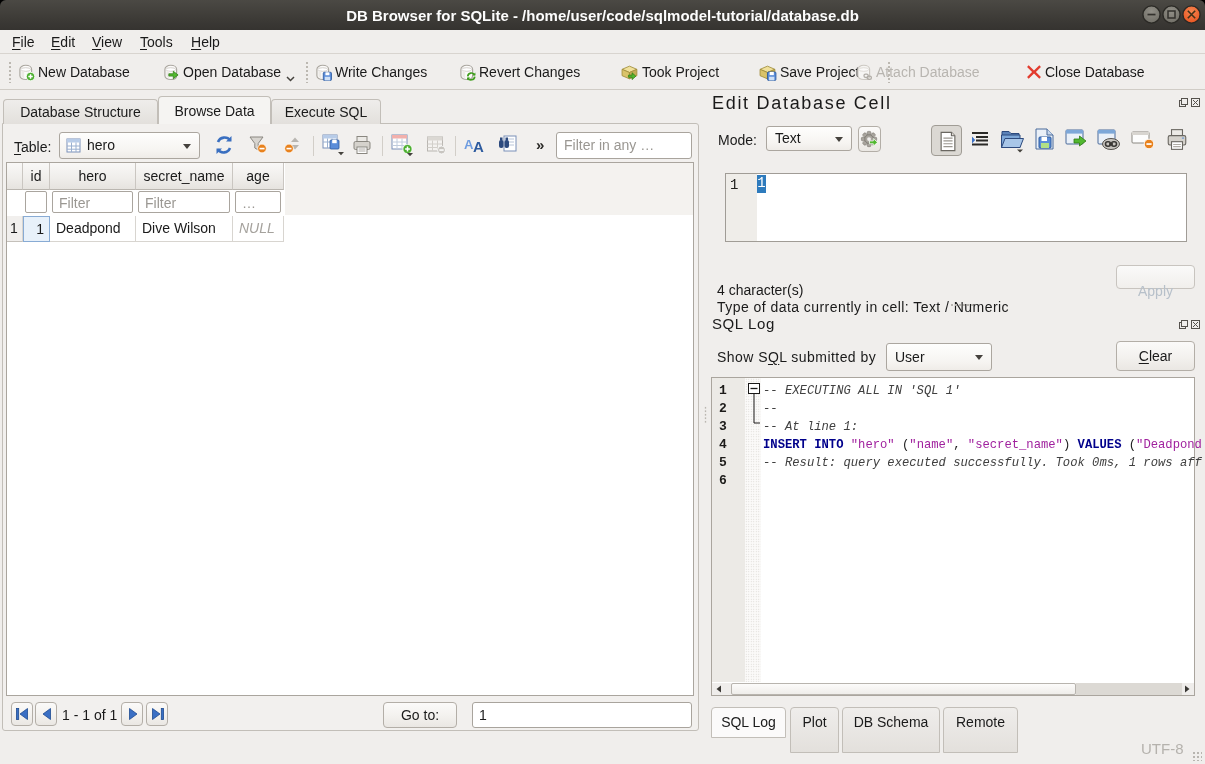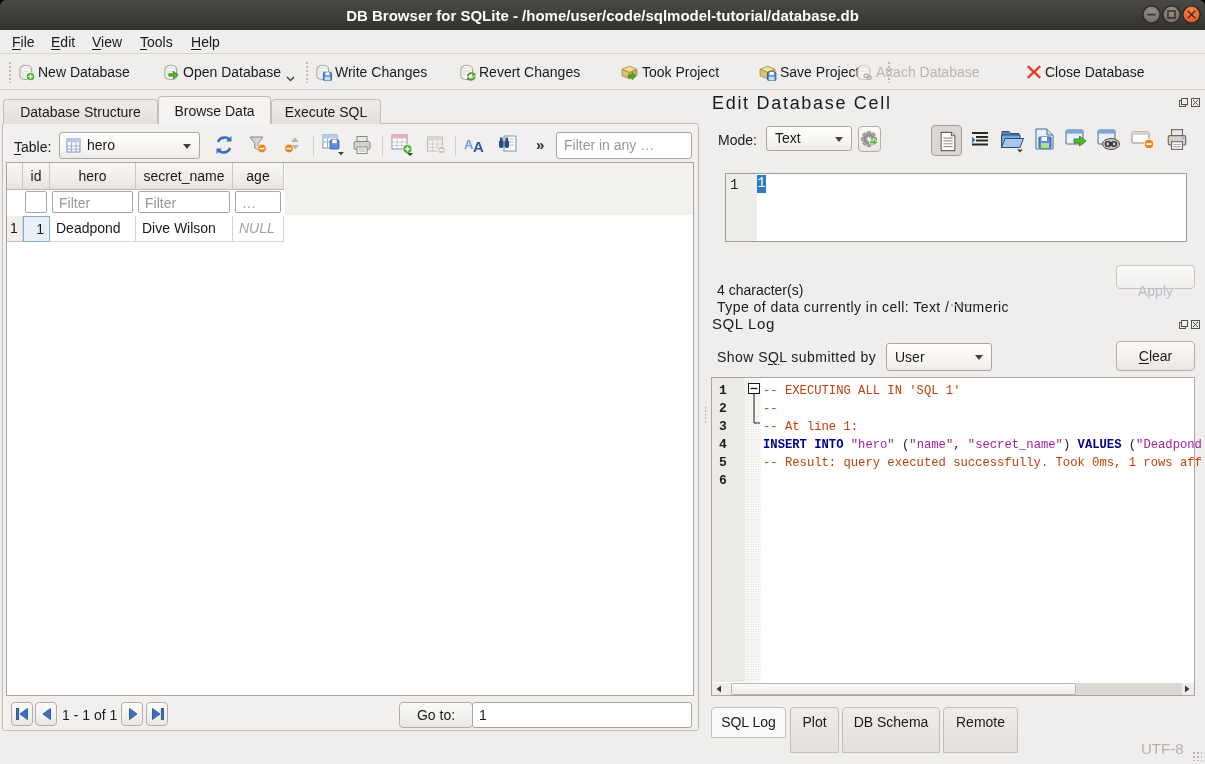--- a/index.html
+++ b/index.html
@@ -41,21 +41,21 @@
 .gh { position:absolute; background:linear-gradient(#f9f8f7,#efedea 60%,#e6e3df); border-right:1px solid #cac6c1; border-bottom:1px solid #bab6b0; text-align:center; font-size:14px; padding-top:5px; height:27px; top:163px; }
 .gcell { position:absolute; top:216px; height:26px; border-right:1px solid #d8d5d0; border-bottom:1px solid #d8d5d0; padding:4px 6px 0 6px; background:#fff; font-size:14px; }
 .fcell { position:absolute; top:190px; height:26px; background:#fff; }
 .finput { position:absolute; top:1px; left:2px; right:3px; height:22px; border:1px solid #aaa59e; border-radius:2px; background:#fff; padding:3px 0 0 6px; color:#9a9792; font-size:14px; }
 
 
 .navbtn { position:absolute; top:702px; width:22px; height:24px; background:linear-gradient(#fbfaf9,#f3f1ee 55%,#eae7e3); border:1px solid #b3aea7; border-radius:4px; }
 
 
 .mono { font-family:"Liberation Mono", monospace; }
-.green { color:#c2410c; }
+.green { color:#404040;font-style:italic; }
 .navy { color:#00008b; font-weight:bold; }
 .purple { color:#a0219e; }
 #sqlcode { position:absolute; left:711px; top:377px; width:484px; height:319px; background:#fff; border:1px solid #aaa59e; }
 .btab { position:absolute; border:1px solid #c2beb8; border-radius:4px 4px 0 0; text-align:center; background:linear-gradient(#efedeb,#e3e0dc); top:707px; height:46px; padding-top:6px; }
 .btab.active { background:#fbfafa; height:31px; z-index:2; }
 </style>
 </head>
 <body>
 
 <div id="corners"></div>
@@ -303,21 +303,21 @@
     <svg style="position:absolute;left:6px;top:5px;" width="10" height="12" viewBox="0 0 10 12">
       <path d="M1.5 0.5 V11.5 L9 6 Z" fill="#3a6fc4" stroke="#1d4a90" stroke-width="0.8"></path>
     </svg>
   </div>
 <div class="navbtn" style="left:146px">
     <svg style="position:absolute;left:4px;top:5px;" width="13" height="12" viewBox="0 0 13 12">
       <path d="M1.5 0.5 V11.5 L9 6 Z" fill="#3a6fc4" stroke="#1d4a90" stroke-width="0.8"></path>
       <rect x="10.3" y="0.5" width="2.2" height="11" fill="#3a6fc4" stroke="#1d4a90" stroke-width="0.8"></rect>
     </svg>
   </div>
-<div class="btn" style="left:399px; top:702px; width:74px; height:26px; padding-top:4px;">Go to:</div>
+<div class="btn" style="left:383px; top:702px; width:74px; height:26px; padding-top:4px;">Go to:</div>
 <div class="input" style="left:472px; top:702px; width:220px; height:26px; padding:4px 6px;">1</div>
 
 <div class="abs" style="left:704px; top:406px; width:3px; height:18px; background-image:radial-gradient(#bab6b0 0.9px, transparent 1.1px); background-size:3px 3.5px;"></div>
 
 <div class="abs" style="left:712px; top:93px; font-size:18px; letter-spacing:1.7px;">Edit Database Cell</div>
 <div class="abs" style="left:1179px; top:96px;"><svg width="21" height="11" viewBox="0 0 21 11">
       <rect x="0.5" y="2.5" width="6" height="6" fill="none" stroke="#55524d"></rect>
       <rect x="2.5" y="0.5" width="6" height="6" fill="#f0eeec" stroke="#55524d"></rect>
       <rect x="12.5" y="0.5" width="8" height="8" fill="none" stroke="#55524d"></rect>
       <path d="M14 2 l5 5 m0 -5 l-5 5" stroke="#55524d"></path>

